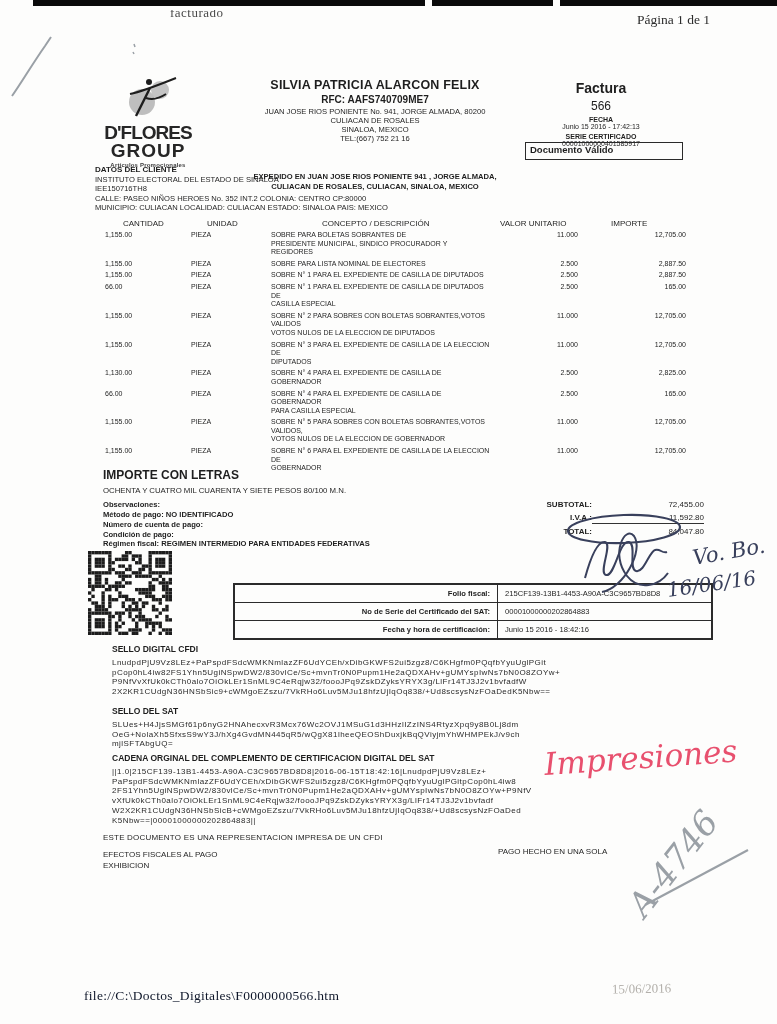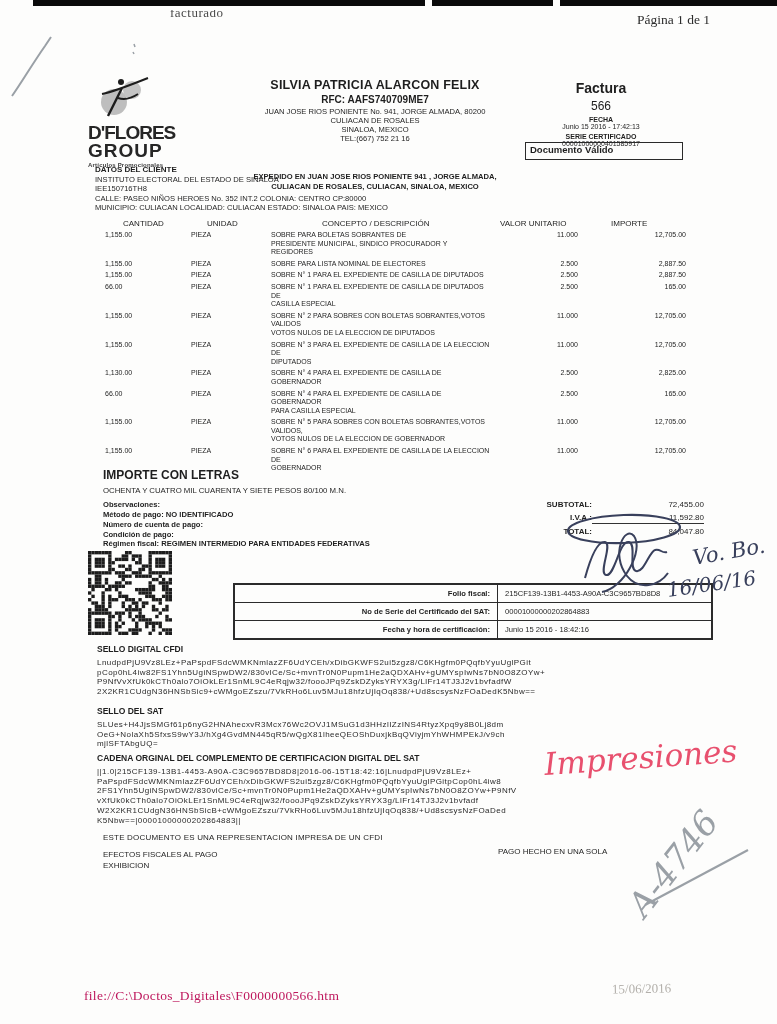--- a/index.html
+++ b/index.html
@@ -7,24 +7,24 @@
         font-family:"Liberation Sans",sans-serif;color:#1e1e1e;}
   .abs{position:absolute;}
   
   #topbar{position:absolute;left:33px;top:0;width:744px;height:6px;background:#0a0a0a;}
   .bargap{position:absolute;top:0;height:6px;width:7px;background:#fdfdfc;}
   
   .chrome{font-family:"Liberation Serif",serif;color:#3a3a3a;}
   #hdr-left{left:170px;top:10px;height:13px;overflow:hidden;}
   #hdr-left span{display:block;margin-top:-5px;font-size:13px;letter-spacing:.5px;color:#4a4a4a;}
   #hdr-right{left:637px;top:12px;font-size:13.5px;color:#2c2c2c;}
-  #ftr-left{left:84px;top:988px;font-size:13.5px;color:#be185d;letter-spacing:.3px;}
+  #ftr-left{left:84px;top:988px;font-size:13.5px;color:#0f172a;letter-spacing:.3px;}
   #ftr-right{left:612px;top:981px;font-size:13px;color:#b3b0ab;transform:rotate(-1.2deg);}
   
-  #logo{left:88px;top:76px;width:120px;}
+  #logo{left:88px;top:76px;width:120px;text-align:center;}
   #logo .t1{font-size:19px;font-weight:bold;letter-spacing:-1px;font-stretch:condensed;color:#262626;line-height:18px;}
   #logo .t2{font-size:19px;font-weight:bold;letter-spacing:1px;color:#262626;line-height:18px;}
   #logo .tag{font-size:6px;font-weight:bold;color:#3d3d3d;margin-top:2px;letter-spacing:.2px;}
   
   #vendor{left:240px;top:78px;width:270px;text-align:center;}
   #vendor .name{font-size:12.5px;font-weight:bold;letter-spacing:.2px;}
   #vendor .rfc{font-size:10px;font-weight:bold;margin-top:2px;}
   #vendor .addr{font-size:7.6px;line-height:9px;margin-top:2px;white-space:pre-line;}
   #vendor .exped{font-size:7.6px;font-weight:bold;line-height:9.5px;margin-top:29px;white-space:pre-line;}
   
@@ -58,21 +58,21 @@
   #totals .trow{display:grid;grid-template-columns:104px 112px;margin-bottom:3.5px;}
   #totals .tl{font-size:8px;font-weight:bold;text-align:right;}
   #totals .tv{font-size:8px;text-align:right;}
   #totals .ul .tv{border-bottom:1px solid #333;padding-bottom:1px;}
   
   #qr{left:88px;top:551px;width:84px;height:84px;}
   #certtbl{left:233px;top:583px;width:480px;border:2px solid #2b2b2b;border-collapse:collapse;padding-left:31px;}
   #certtbl td{border:1px solid #2b2b2b;height:17px;font-size:7.6px;padding:0 7px;}
   #certtbl .cl{width:248px;text-align:right;font-weight:bold;}
   
-  .sello{left:97px;width:600px;}
+  .sello{left:112px;width:600px;}
   .sello .stitle{font-size:8.5px;font-weight:bold;margin-bottom:4px;}
   .sello .slines{font-size:8px;letter-spacing:.45px;line-height:9.7px;white-space:pre-line;color:#2a2a2a;}
   #sello1{top:644px;} #sello2{top:706px;} #cadena{top:753px;}
   
   #cfdinote{left:103px;top:833px;font-size:8px;letter-spacing:.2px;}
   #efectos{left:103px;top:850px;font-size:8px;line-height:10.5px;white-space:pre-line;}
   #pagonote{left:498px;top:847px;font-size:8px;}
   
   #ink{left:0;top:0;width:777px;height:1024px;pointer-events:none;}
 </style>

